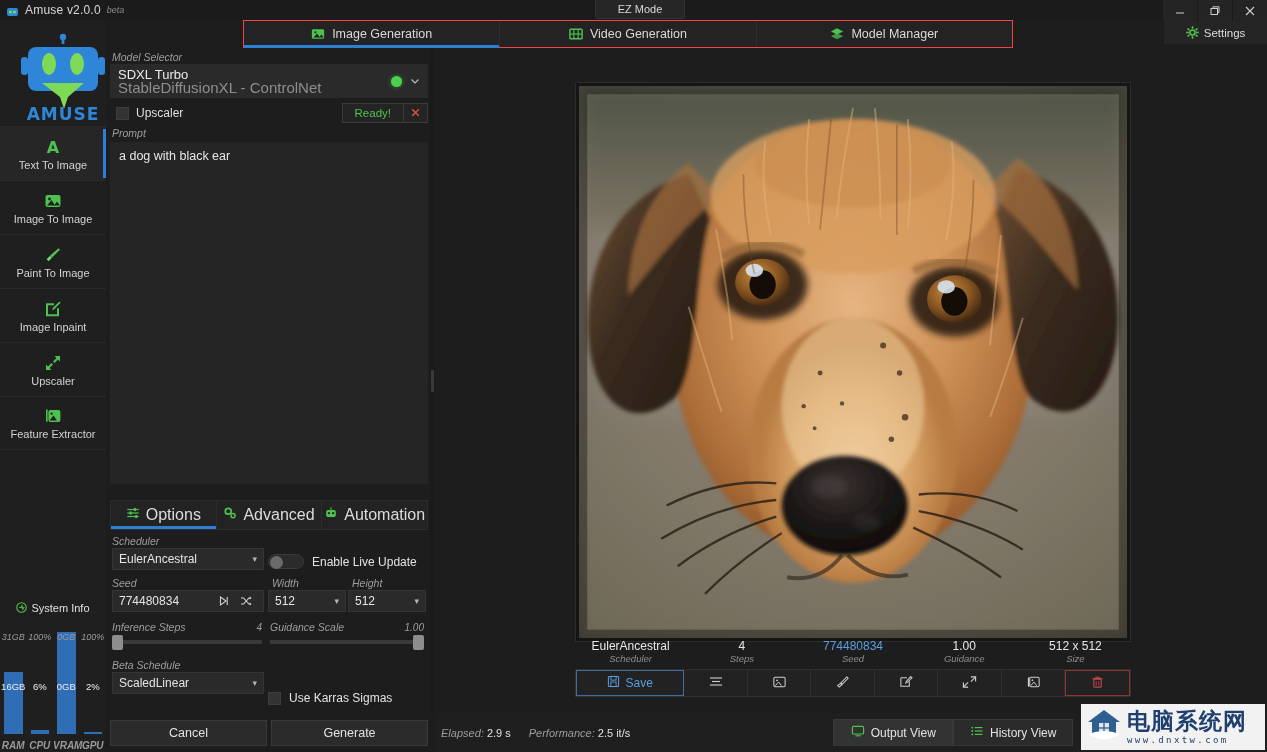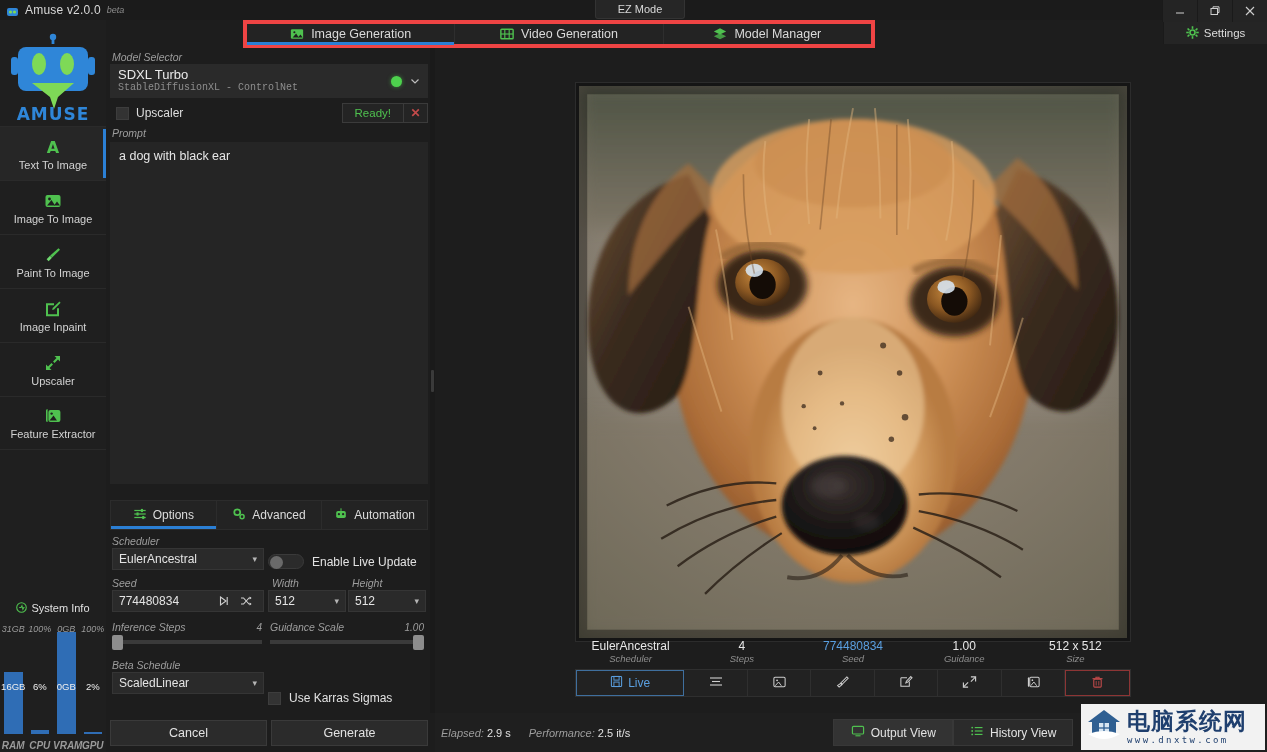--- a/index.html
+++ b/index.html
@@ -44,42 +44,42 @@
   .ezmode {
     position: absolute; top: 0; left: 583px; width: 90px; height: 19px;
     background: #262626; border: 1px solid #333; border-top: none;
     border-radius: 0 0 3px 3px;
     display: flex; align-items: center; justify-content: center;
     font-size: 11px; color: #d8d8d8; z-index: 45; margin-left: 12px;
   }
 
   
   .toptabs {
-    position: absolute; top: 20px; left: 243px; width: 632px; height: 28px;
-    background: #232323; display: flex; border: 4px solid #ef4444;
+    position: absolute; top: 20px; left: 243px; width: 770px; height: 28px;
+    background: #232323; display: flex; border: 1px solid #ef4444;
   }
   .toptab {
     flex: 1; display: flex; align-items: center; justify-content: center; gap: 7px;
     font-size: 12.5px; color: #dadada; position: relative;
     border-right: 1px solid #2e2e2e;
   }
   .toptab:last-child { border-right: none; }
   .toptab.active::after {
     content: ""; position: absolute; left: 0; right: 0; bottom: -1px; height: 3px;
     background: #2b7fd4;
   }
   .tabicon { display: inline-flex; align-items: center; }
 
   
   .sidebar {
     position: absolute; top: 20px; left: 0; width: 106px; height: 732px;
     background: #1f1f1f;
   }
   .brand {
-    height: 106px; display: flex; align-items: center; justify-content: center;
+    height: 106px; display: flex; align-items: center; justify-content: flex-end;
     padding-top: 4px;
   }
   .navitem {
     position: relative; height: 54px; border-top: 1px solid #2a2a2a;
     display: flex; flex-direction: column; align-items: center; justify-content: center;
     gap: 2px; color: #d3d3d3; font-size: 11px;
   }
   .navitem.active { background: #262626; }
   .navitem.active::after {
     content: ""; position: absolute; right: 0; top: 2px; bottom: 2px; width: 3px; background: #2b7fd4;
@@ -93,21 +93,21 @@
     position: absolute; left: 0; bottom: 0; width: 106px; height: 152px;
     background: #1f1f1f; overflow: hidden;
   }
   .sysinfo-title {
     height: 16px; display: flex; align-items: center; justify-content: center; gap: 4px;
     font-size: 11px; color: #e0e0e0;
   }
   .bars { position: relative; height: 136px; display: flex; }
   .barcol { position: relative; flex: 1; }
   .bartop {
-    position: absolute; top: 8px; left: 0; right: 0; text-align: center;
+    position: absolute; top: 16px; left: 0; right: 0; text-align: center;
     font-size: 9px; font-style: italic; color: #9a9a9a; z-index: 3;
   }
   .barfill {
     position: absolute; left: 4px; right: 4px; bottom: 18px;
     background: #2f6db5;
   }
   .barval {
     position: absolute; left: 0; right: 0; text-align: center;
     font-size: 9.5px; color: #efefef; z-index: 3;
   }
@@ -121,21 +121,21 @@
     position: absolute; top: 48px; left: 108px; width: 322px; height: 704px;
     background: #1d1d1d;
   }
   .fieldlabel { font-size: 10.5px; font-style: italic; color: #9d9d9d; padding: 3px 2px 1px 4px; }
 
   .modelbox {
     margin: 0 2px; background: #2a2a2a; height: 34px; position: relative;
     display: flex; align-items: center; padding-left: 8px;
   }
   .model-name { font-size: 13px; color: #eaeaea; line-height: 14px; }
-  .model-sub { font-size: 10px; color: #8e8e8e; line-height: 12px; font-family: Liberation Mono, monospace; }
+  .model-sub { font-size: 15px; color: #8e8e8e; line-height: 12px; }
   .dot-green { width: 11px; height: 11px; border-radius: 50%; background: #4dd14d; box-shadow: 0 0 4px #4dd14d88; }
 
   .upsc-row {
     margin: 4px 2px 0 2px; height: 22px; display: flex; align-items: center; gap: 7px;
     padding-left: 6px;
   }
   .chkbox { width: 13px; height: 13px; background: #333; border: 1px solid #3d3d3d; }
   .upsc-label { font-size: 12px; color: #dedede; }
   .ready-badge {
     margin-left: auto; display: flex; align-items: stretch; height: 20px;
@@ -155,21 +155,21 @@
     padding: 7px 9px; font-size: 12.5px; color: #e6e6e6;
   }
 
   
   .opt-tabs {
     position: absolute; left: 2px; top: 452px; width: 318px; height: 30px;
     background: #232323; display: flex; border: 1px solid #2c2c2c;
   }
   .opt-tab {
     flex: 1; display: flex; align-items: center; justify-content: center; gap: 6px;
-    font-size: 12px; color: #dcdcdc; position: relative; overflow: hidden;
+    font-size: 16px; color: #dcdcdc; position: relative; overflow: hidden;
     border-right: 1px solid #2c2c2c;
   }
   .opt-tab:last-child { border-right: none; }
   .opt-tab.active::after {
     content: ""; position: absolute; left: 0; right: 0; bottom: 0; height: 3px; background: #2b7fd4;
   }
 
   .optsbody { position: absolute; left: 0; top: 484px; width: 322px; }
   .row2 { display: flex; }
   .col { }
@@ -836,21 +836,21 @@
 
     <div class="actionbar">
       <div class="actbtn save">
         <span>
           <svg width="13" height="13" viewBox="0 0 14 14">
             <rect x="1.5" y="1.5" width="11" height="11" rx="1" fill="none" stroke="#5a9fe0" stroke-width="1.1"></rect>
             <rect x="4.2" y="1.5" width="5.6" height="4" fill="none" stroke="#5a9fe0" stroke-width="1"></rect>
             <rect x="4.2" y="7.6" width="5.6" height="4.9" fill="none" stroke="#5a9fe0" stroke-width="1"></rect>
           </svg>
         </span>
-        <span>Live</span>
+        <span>Save</span>
       </div>
       <div class="actbtn">
         <span>
           <svg width="16" height="14" viewBox="0 0 16 14">
             <g stroke="#cfcfcf" stroke-width="1.1">
               <line x1="2" y1="3" x2="14" y2="3"></line>
                 <line x1="4" y1="6.5" x2="12" y2="6.5"></line>
               <line x1="2" y1="10" x2="14" y2="10"></line>
             </g>
           </svg>

